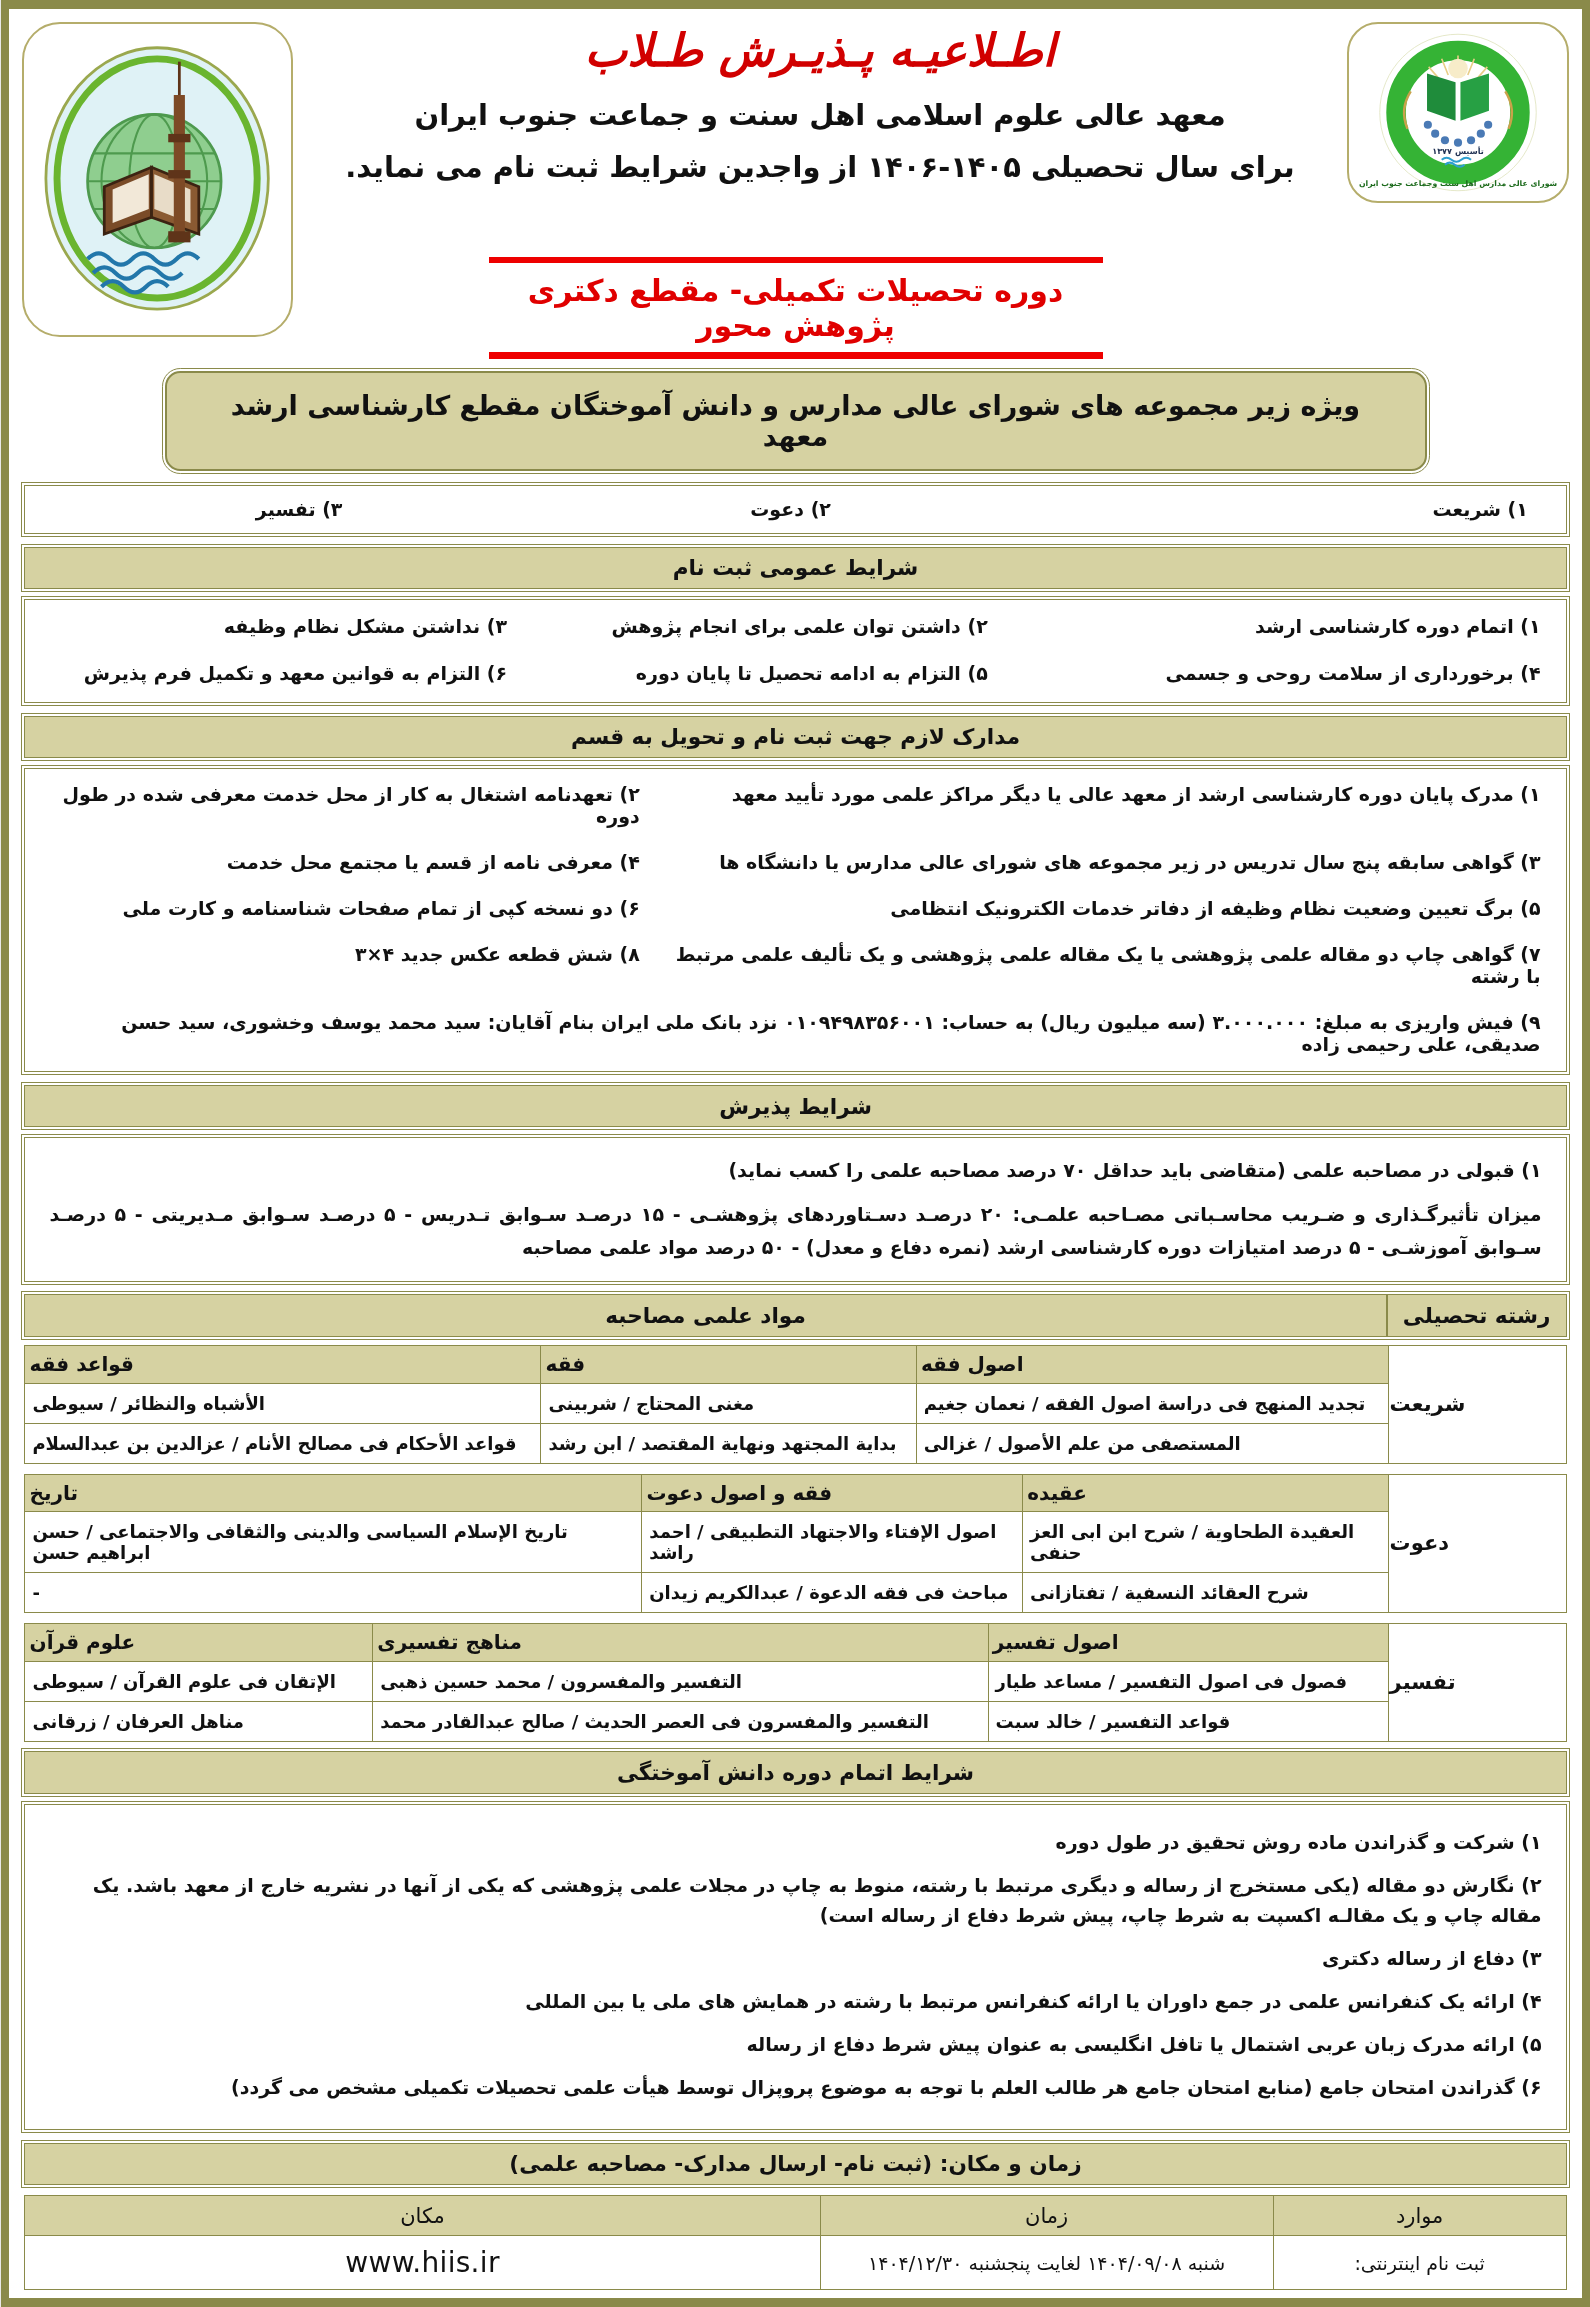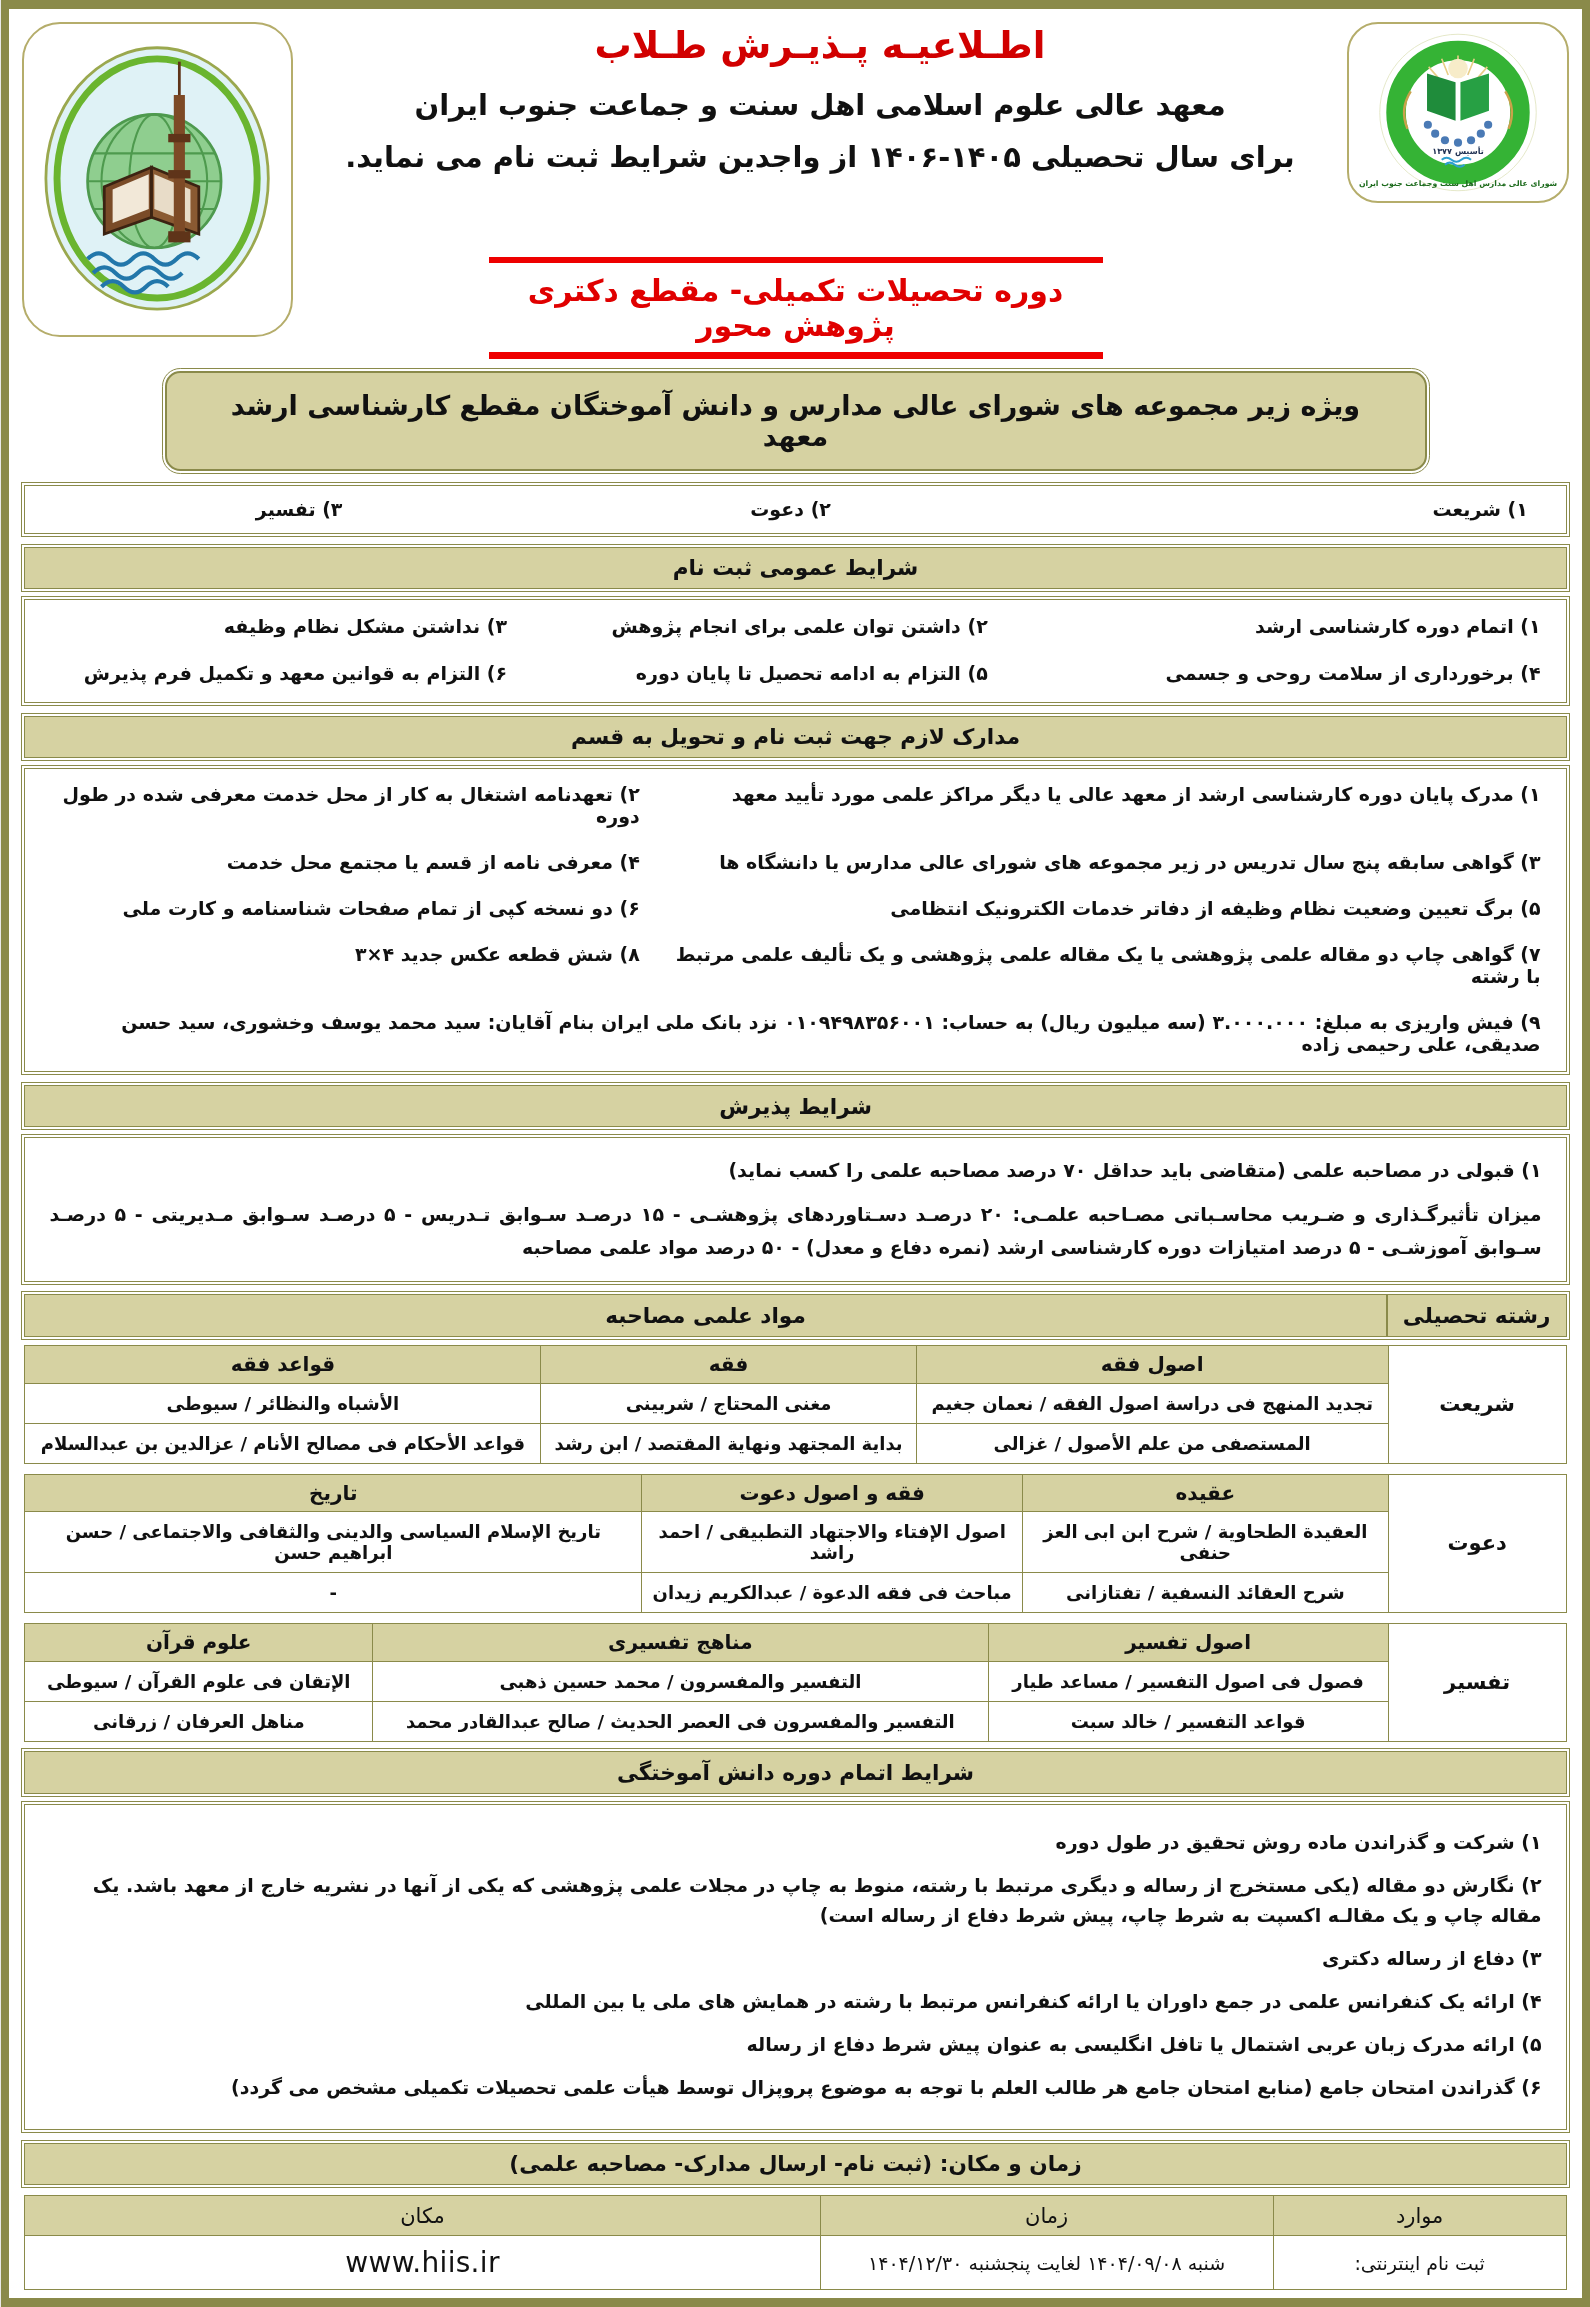--- a/index.html
+++ b/index.html
@@ -16,21 +16,21 @@
     width:1591px;height:2307px;background:#fff;color:#111;
     border:9.8px solid var(--olive);
     padding:9.8px 12.6px;overflow:hidden;font-weight:bold;
   }
   
   .header{display:flex;align-items:flex-start;margin-top:2.8px;}
   .logo-box{border:2.1px solid #b5ad6b;background:#fff;flex:0 0 auto;}
   .logo-council{width:222px;height:181px;border-radius:31px;padding:7px;}
   .logo-institute{width:271px;height:315px;border-radius:38px;padding:8.4px;margin-bottom:-91px;}
   .head-center{flex:1;text-align:center;padding:0 18px;}
-  .title{font-size:37px;color:var(--red);margin:2.8px 0 21px;letter-spacing:0.7px;}
+  .title{font-size:45px;color:var(--red);margin:2.8px 0 21px;letter-spacing:0.7px;font-style:italic;}
   .hline{font-size:29px;margin:18px 0;}
   
   .program{width:614px;margin:11px auto 2.8px;text-align:center;}
   .redline{height:6.3px;background:#ee0000;}
   .program-text{color:#e00000;font-size:30px;margin:9.8px 0;}
   
   .banner{
     width:1262px;margin:12.6px auto 14px;background:var(--khaki);
     border:2.1px solid var(--olive);outline:1.4px solid var(--olive);outline-offset:2.1px;
     border-radius:15.3px;text-align:center;font-size:27px;padding:16.7px 28px;
@@ -59,21 +59,21 @@
   .weights b{font-weight:bold;margin-top:8px;}
   
   .iv-head{
     display:flex;background:var(--khaki);border:1.4px solid var(--olive);
     outline:1.4px solid var(--olive);outline-offset:2.1px;
     font-size:21.6px;text-align:center;margin:8.4px 2.8px 8.4px;
   }
   .iv-field{flex:0 0 178px;padding:7.7px 2.8px;}
   .iv-main{flex:1;padding:7.7px 2.8px;border-inline-start:2.1px solid var(--olive);}
   table.gtable{width:calc(100% - 5.6px);margin:0 2.8px 9.8px;border-collapse:collapse;}
-  table.gtable td{border:1.4px solid var(--olive);text-align:center;}
+  table.gtable td{border:1.4px solid var(--olive);text-align:left;}
   .gf{background:#fff;font-size:21px;width:178px;}
   .gh{background:var(--khaki);font-size:20px;padding:6.3px 4.2px;}
   .gc{background:#fff;font-size:18px;padding:9px 7px;}
   .grad-list{padding:9.8px 24px 14px;}
   .grad-list p{margin:12.6px 0;text-align:right;line-height:1.6;}
   .just{text-align:left;}
   
   table.stable{width:calc(100% - 5.6px);margin:0 2.8px 9.8px;border-collapse:collapse;background:#fff;}
   table.stable td{border:1.4px solid var(--olive);text-align:center;font-weight:normal;}
   .sh{background:var(--khaki);font-size:21px;padding:7.7px;}

